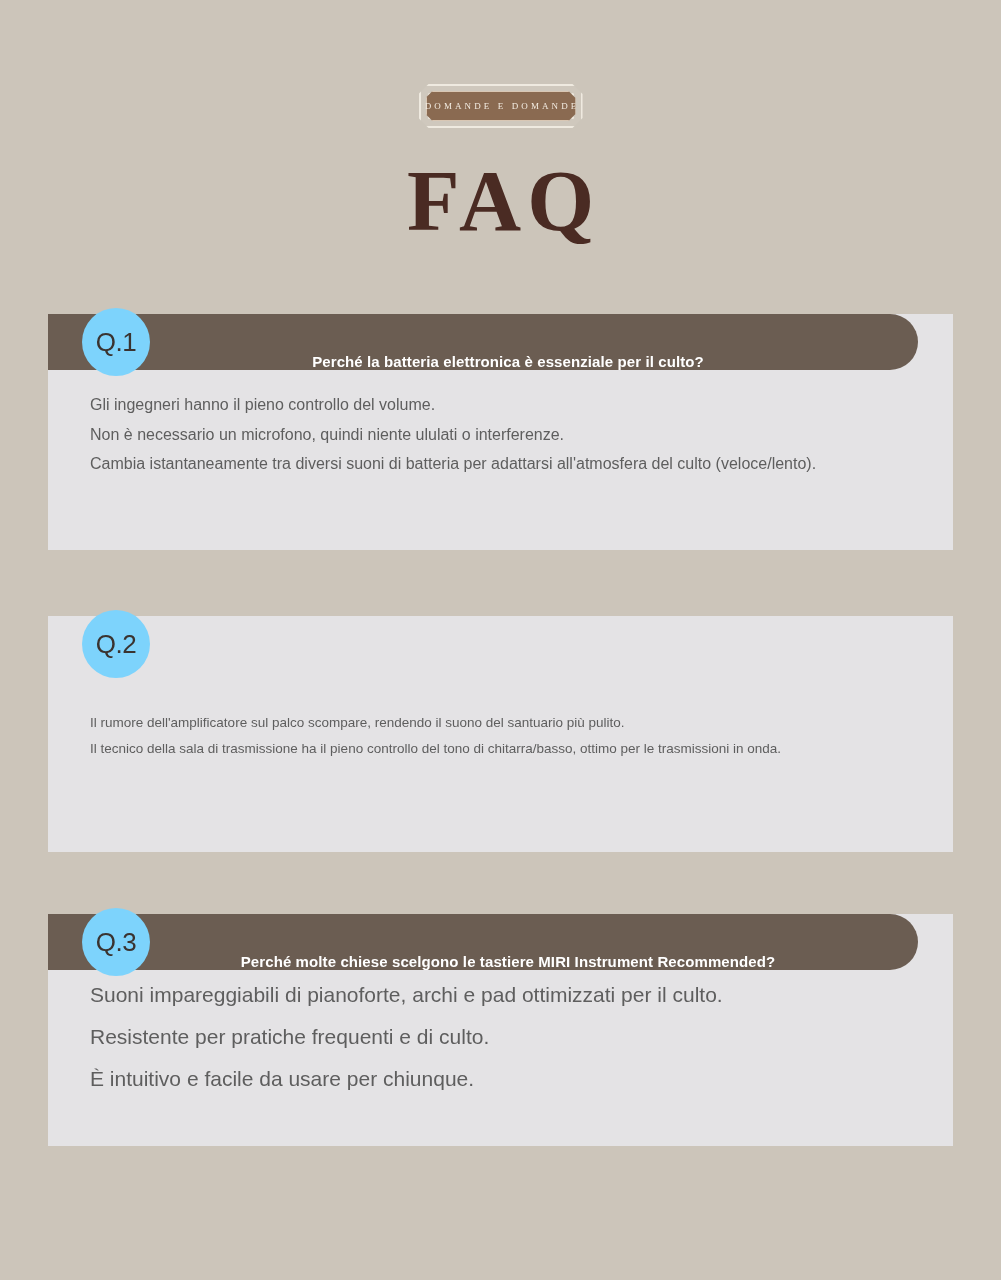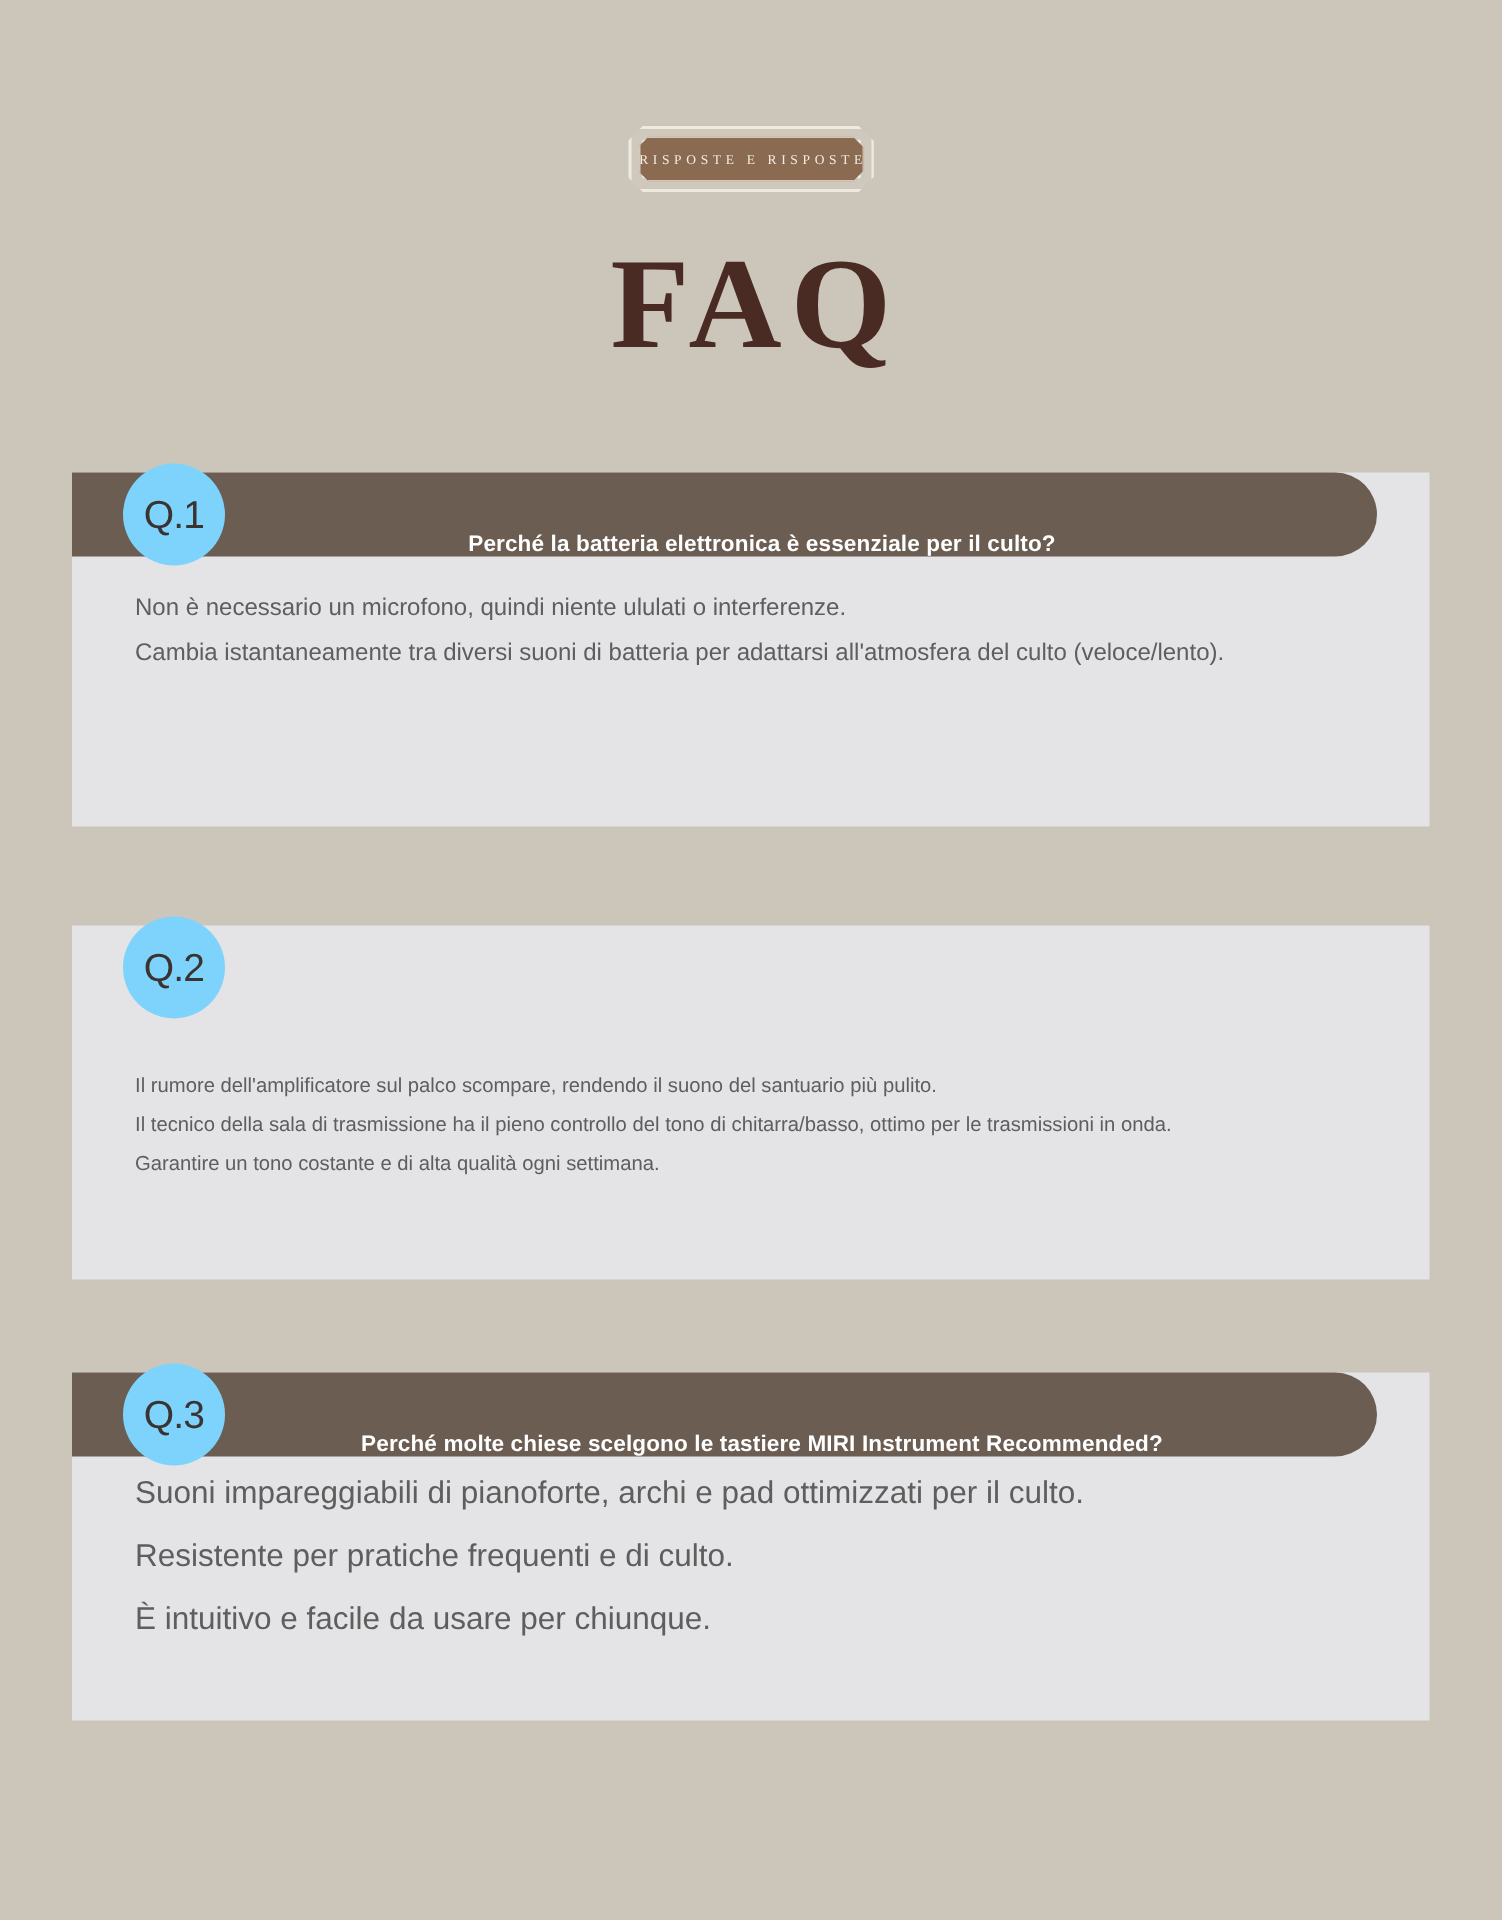--- a/index.html
+++ b/index.html
@@ -184,53 +184,53 @@
 <body>
 
 <div class="page-header">
 
   <div class="badge-outer">
     <span class="badge-dot tl"></span>
     <span class="badge-dot tr"></span>
     <span class="badge-dot bl"></span>
     <span class="badge-dot br"></span>
     <div class="badge-inner">
-      <span class="badge-text">RISPOSTE E RISPOSTE</span>
+      <span class="badge-text">DOMANDE E DOMANDE</span>
     </div>
   </div>
 
   <h1 class="page-title">FAQ</h1>
 </div>
 
 <div class="faq-list">
 
   <div class="faq-item item-1">
     <div class="faq-header">
       <span class="faq-question">Perché la batteria elettronica è essenziale per il culto?</span>
     </div>
     <div class="faq-badge">
       <span class="faq-badge-label">Q.1</span>
     </div>
     <div class="faq-panel">
       <div class="faq-body size-md">
+        <p>Gli ingegneri hanno il pieno controllo del volume.</p>
         <p>Non è necessario un microfono, quindi niente ululati o interferenze.</p>
         <p>Cambia istantaneamente tra diversi suoni di batteria per adattarsi all'atmosfera del culto (veloce/lento).</p>
       </div>
     </div>
   </div>
 
   <div class="faq-item item-2">
     <div class="faq-badge">
       <span class="faq-badge-label">Q.2</span>
     </div>
     <div class="faq-panel">
       <div class="faq-body size-sm">
         <p>Il rumore dell'amplificatore sul palco scompare, rendendo il suono del santuario più pulito.</p>
         <p>Il tecnico della sala di trasmissione ha il pieno controllo del tono di chitarra/basso, ottimo per le trasmissioni in onda.</p>
-        <p>Garantire un tono costante e di alta qualità ogni settimana.</p>
       </div>
     </div>
   </div>
 
   <div class="faq-item item-3">
     <div class="faq-header">
       <span class="faq-question">Perché molte chiese scelgono le tastiere MIRI Instrument Recommended?</span>
     </div>
     <div class="faq-badge">
       <span class="faq-badge-label">Q.3</span>

